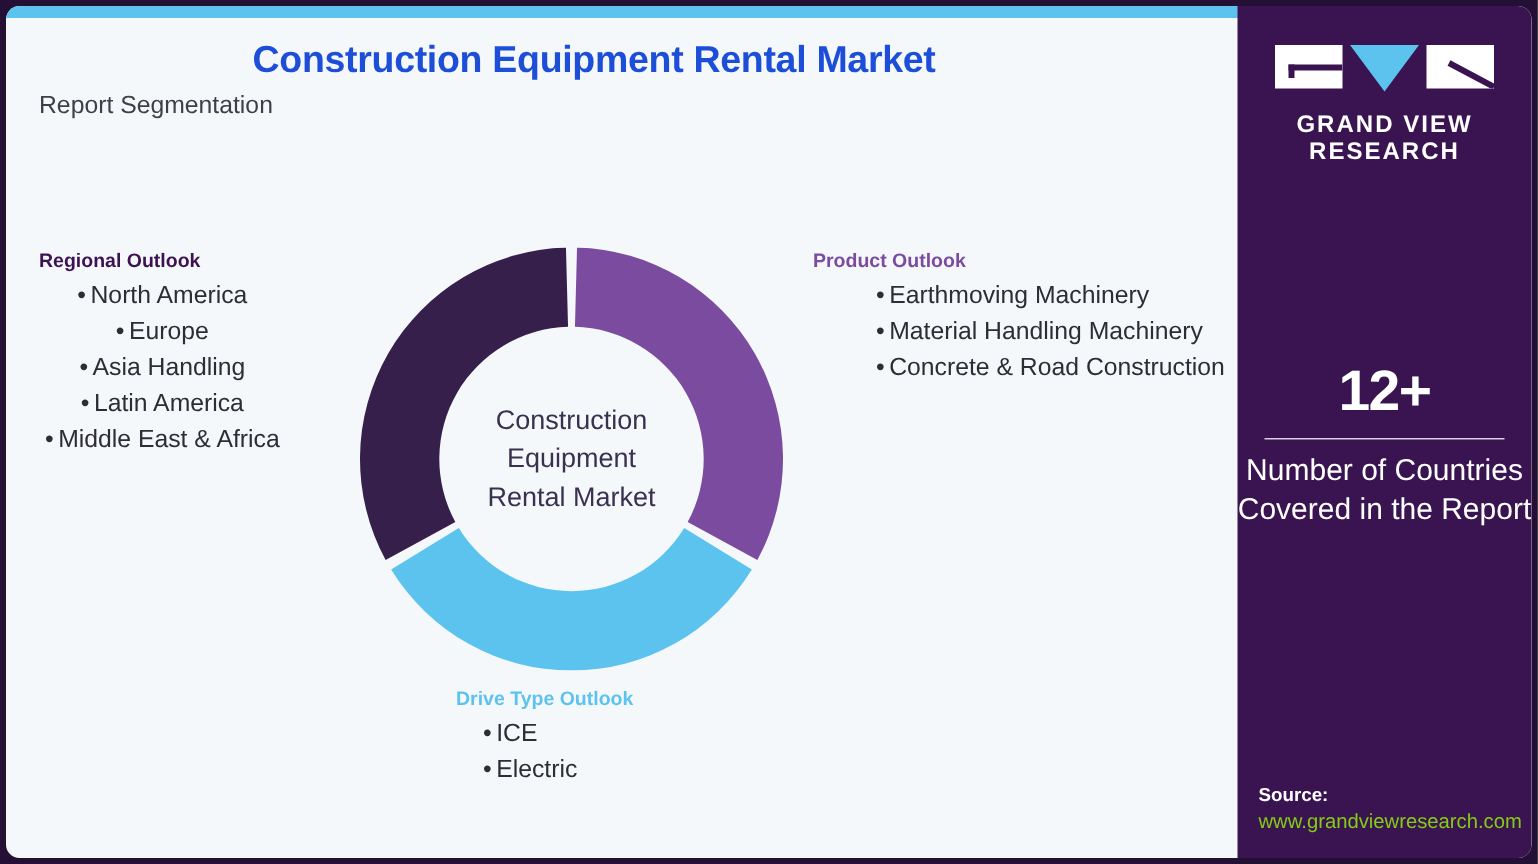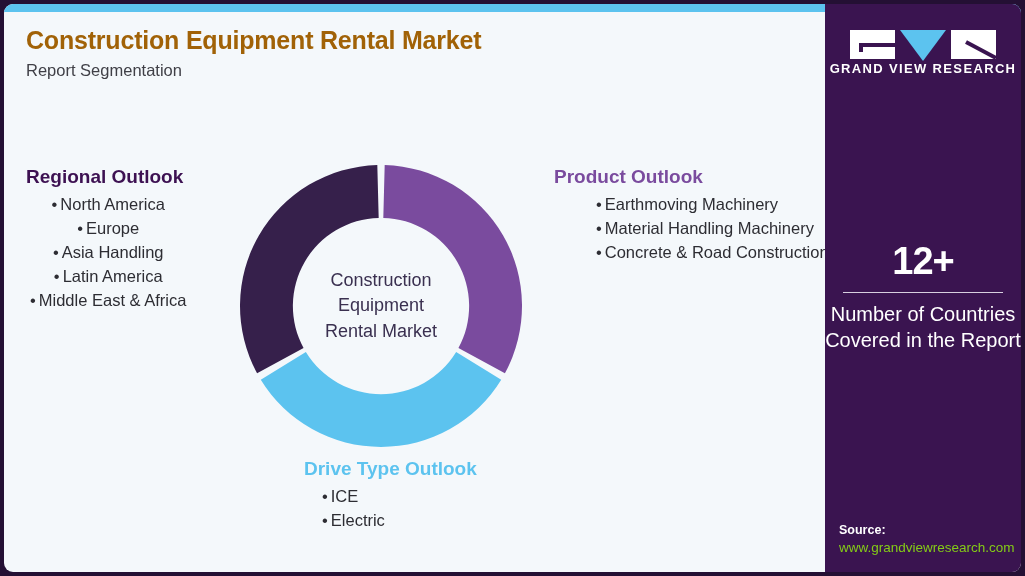--- a/index.html
+++ b/index.html
@@ -39,37 +39,38 @@
   
   .header {
     position: absolute;
     left: 22px;
     top: 22px;
     width: 740px;
   }
   .main-title {
     font-size: 25px;
     font-weight: bold;
-    color: #a16207;
+    color: #1d4ed8;
     letter-spacing: -0.2px;
     line-height: 1.15;
     margin: 0;
+    text-align: center;
   }
   .sub-title {
     font-size: 16.5px;
     color: #3f3f46;
     margin: 6px 0 0 0;
     line-height: 1.2;
   }
   
   .outlook {
     position: absolute;
   }
   .outlook-title {
-    font-size: 19px;
+    font-size: 13px;
     font-weight: bold;
     line-height: 1.2;
     margin: 0 0 3px 0;
   }
   .outlook ul {
     list-style: none;
     margin: 0;
     padding: 0;
   }
   .outlook li {
@@ -80,21 +81,21 @@
   }
   .outlook li .bullet {
     color: #2d2d33;
     margin-right: 3px;
   }
 
   #regional-outlook { left: 22px; top: 162px; }
   #regional-outlook .outlook-title { color: #3d1152; }
   #regional-outlook ul { padding-left: 4px; text-align: center; }
 
-  #product-outlook { left: 550px; top: 162px; }
+  #product-outlook { left: 538px; top: 162px; }
   #product-outlook .outlook-title { color: #7a4b9e; }
   #product-outlook ul { padding-left: 6px; margin-left: 36px; }
 
   #drivetype-outlook { left: 296px; top: 454px; text-align: left; }
   #drivetype-outlook .outlook-title { color: #5cc3ef; padding-left: 4px; }
   #drivetype-outlook ul { padding-left: 22px; }
 
   
   .donut-wrap {
     position: absolute;
@@ -183,22 +184,22 @@
     transform-origin: left center;
   }
   .logo-v {
     width: 0;
     height: 0;
     border-left: 23px solid transparent;
     border-right: 23px solid transparent;
     border-top: 31px solid #5cc3ef;
   }
   .logo-text {
-    margin-top: 2px;
-    font-size: 13px;
+    margin-top: 16px;
+    font-size: 16px;
     font-weight: bold;
     letter-spacing: 1.35px;
     color: #ffffff;
   }
   .stat-block {
     position: absolute;
     left: 0;
     top: 238px;
     width: 196px;
     text-align: center;

